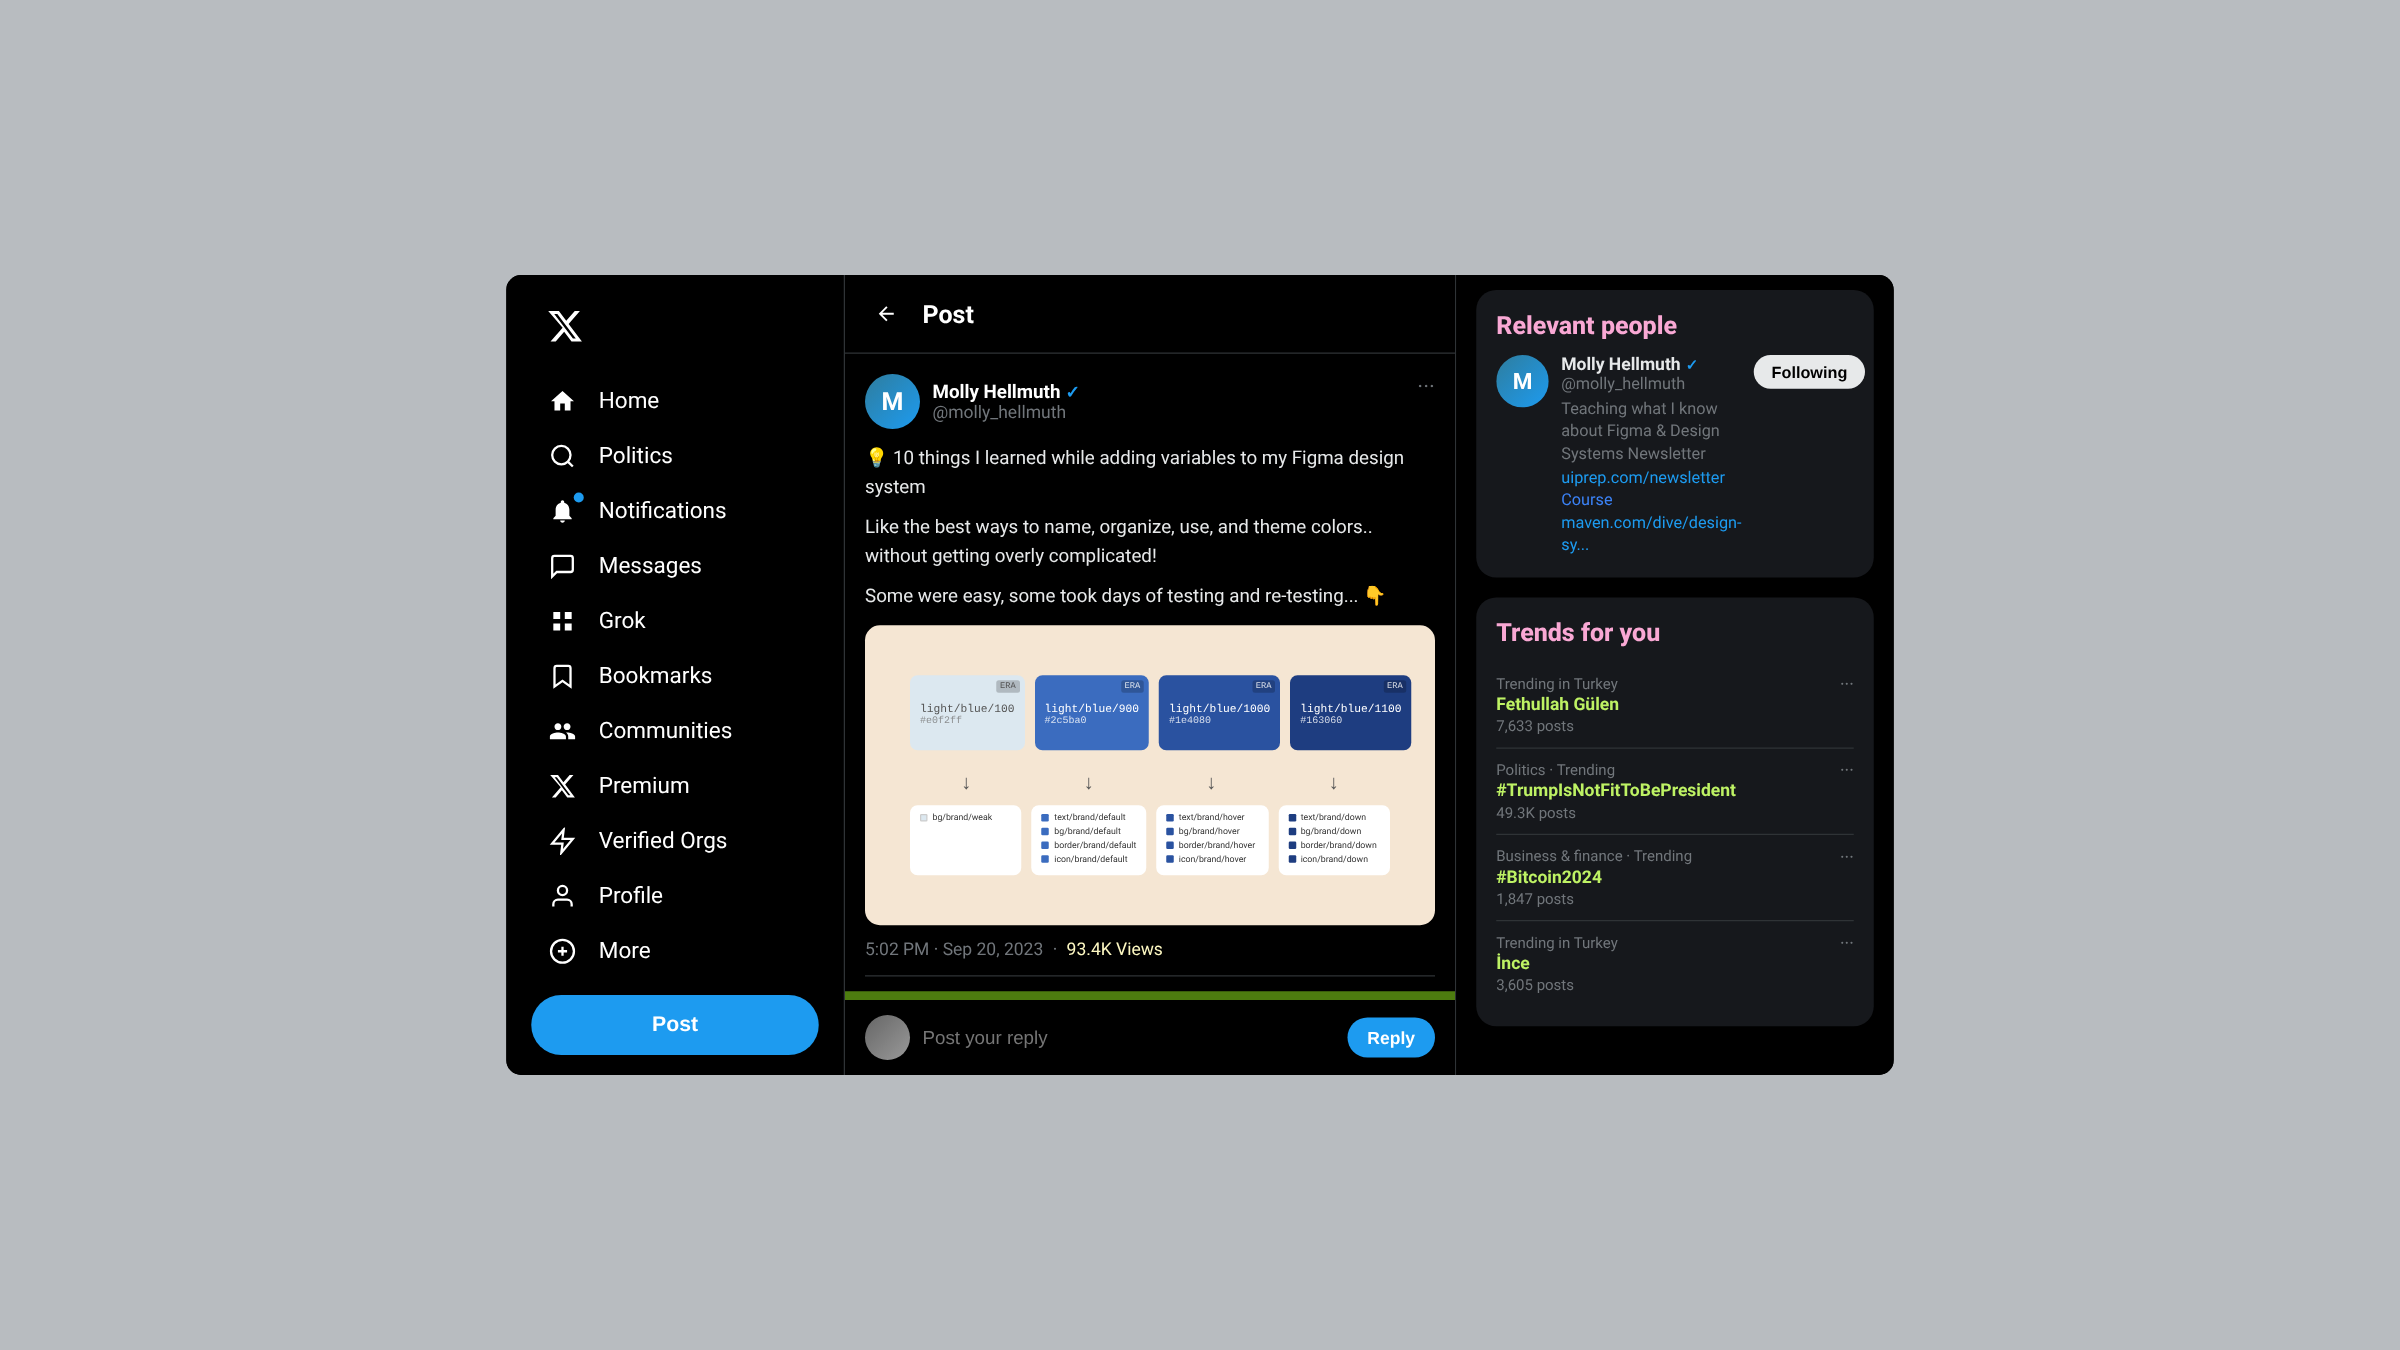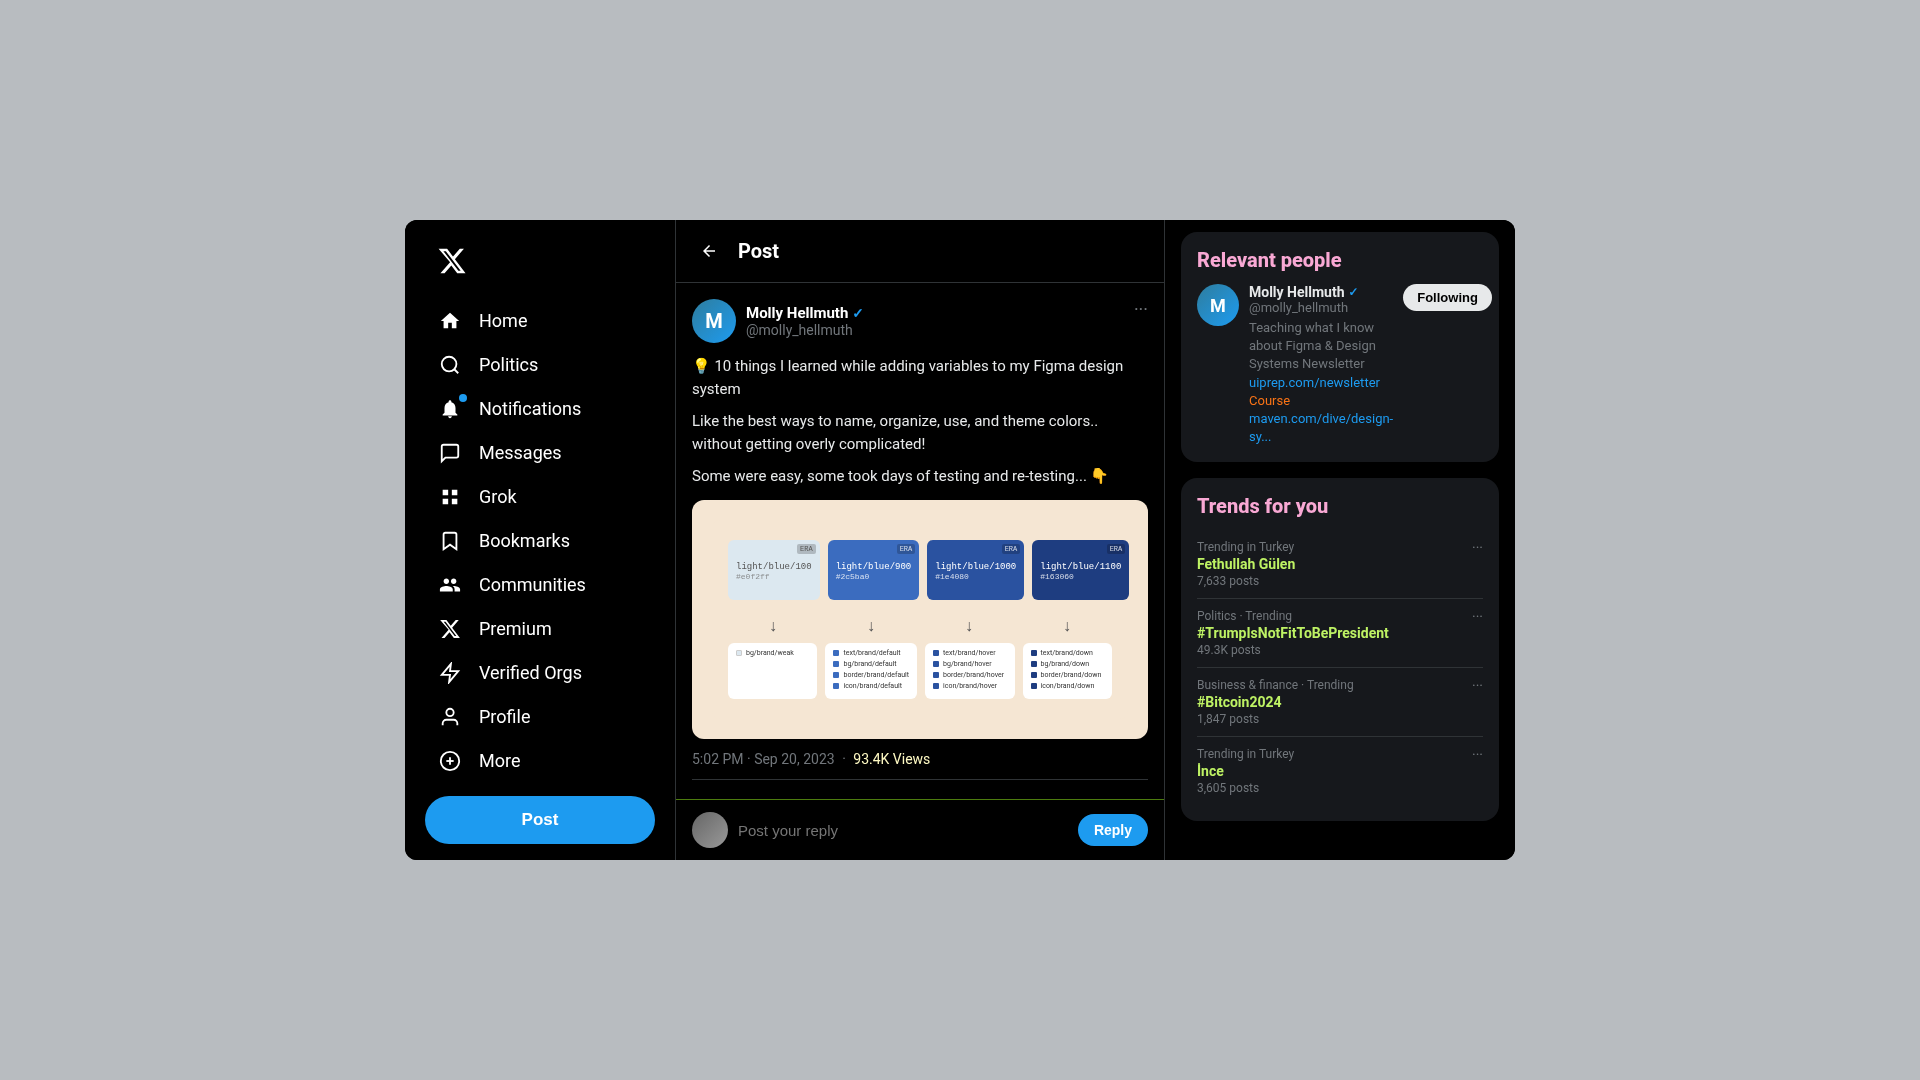--- a/index.html
+++ b/index.html
@@ -276,21 +276,21 @@
       gap: 16px;
       padding: 12px 0;
       border-bottom: 1px solid #2f3336;
       margin-bottom: 8px;
     }
     .reply-box {
       display: flex;
       align-items: center;
       gap: 10px;
       padding: 12px 16px;
-      border-top: 1px solid #4d7c0f;
+      border-top: 7px solid #4d7c0f;
       background: #000;
       justify-content: flex-end;
     }
     .reply-avatar {
       width: 36px;
       height: 36px;
       border-radius: 50%;
       background: #333;
       flex-shrink: 0;
     }
@@ -689,21 +689,21 @@
         <div style="flex:1;">
           <div class="relevant-name">
             <span>Molly Hellmuth</span>
             <span class="verified-badge" style="font-size:12px;">✓</span>
           </div>
           <div class="relevant-handle">@molly_hellmuth</div>
           <div class="relevant-bio">
             <span>Teaching what I know about Figma &amp; Design Systems Newsletter</span>
             <br>
             <span class="relevant-link">uiprep.com/newsletter</span>
-            <span style="color:#f97316;">Course</span>
+            <span style="color:#3b82f6;">Course</span>
             <br>
             <span class="relevant-link">maven.com/dive/design-sy...</span>
           </div>
         </div>
         <button class="follow-button">Following</button>
       </div>
     </div>
 
     <div class="right-section">
       <div class="right-section-title">Trends for you</div>

